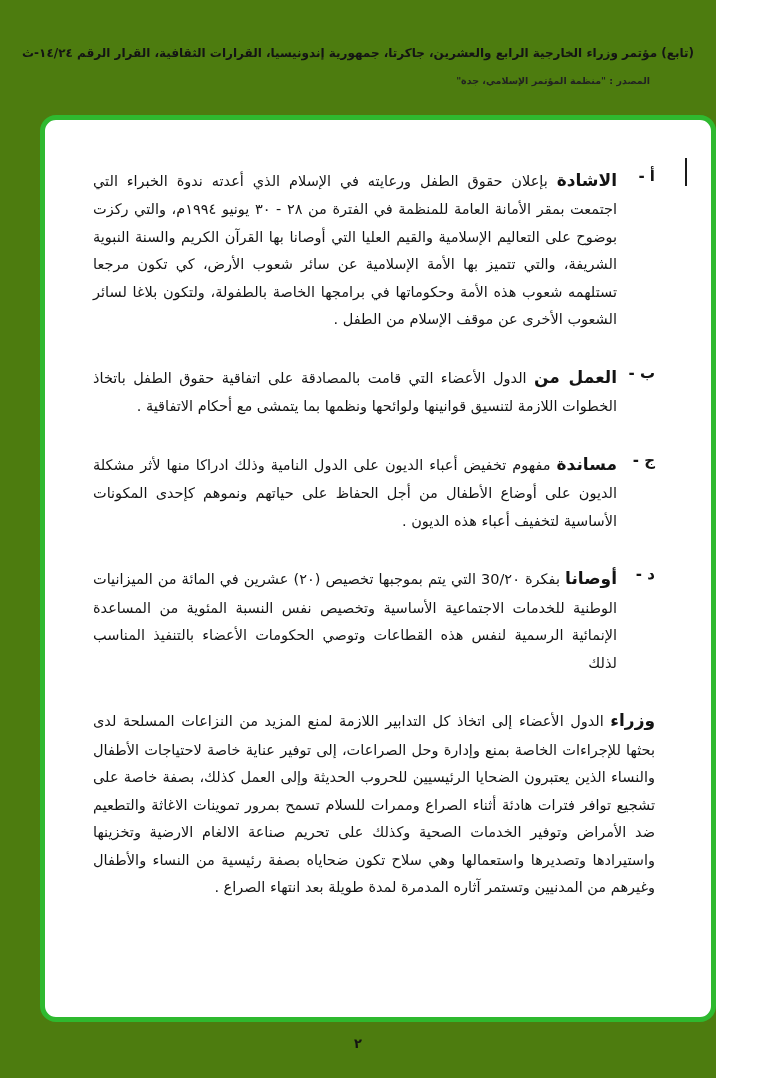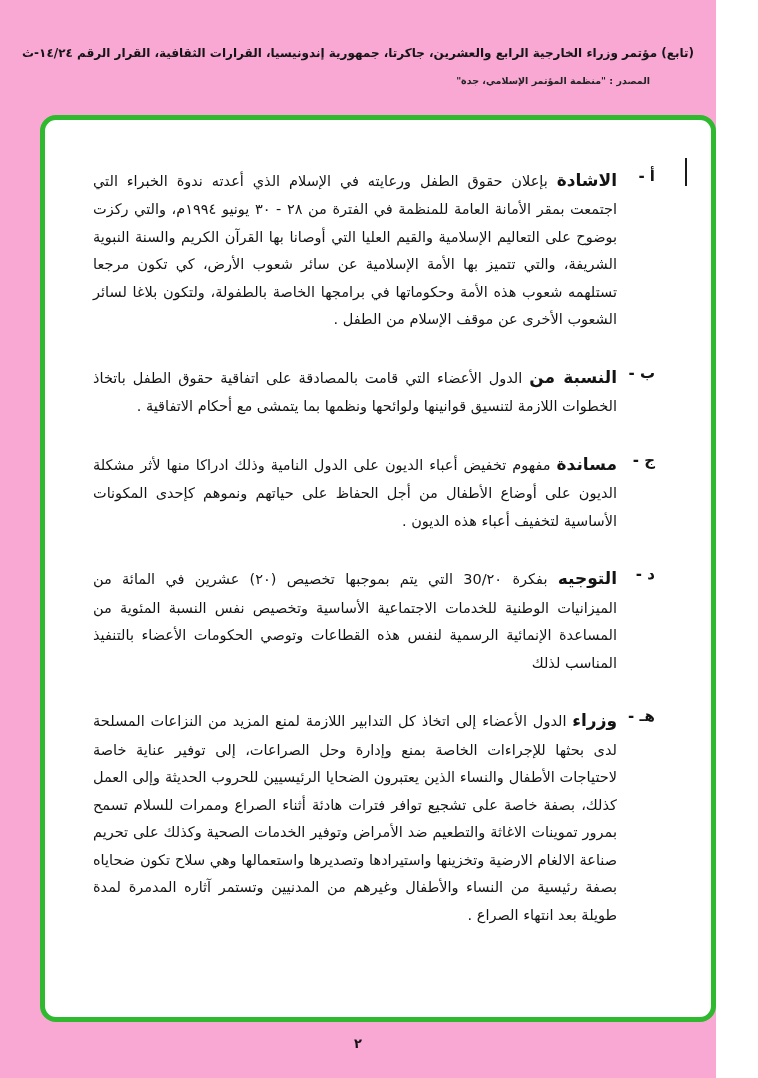--- a/index.html
+++ b/index.html
@@ -6,21 +6,21 @@
   html, body { margin: 0; padding: 0; }
   body {
     width: 758px; height: 1078px;
     background: #ffffff;
     font-family: "DejaVu Sans", sans-serif;
     color: #141414;
   }
   .page {
     position: relative;
     width: 716px; height: 1078px;
-    background: #f9a8d4;
+    background: #4d7c0f;
     overflow: hidden;
   }
   .header-title {
     position: absolute;
     top: 46px; left: 0; right: 0;
     text-align: center;
     direction: rtl;
     font-weight: 700;
     font-size: 12px;
     white-space: nowrap;
@@ -98,43 +98,42 @@
         <div class="marker">أ -</div>
         <div class="text">
           <span class="lead">الاشادة</span>
           <span class="body">بإعلان حقوق الطفل ورعايته في الإسلام الذي أعدته  ندوة الخبراء  التي اجتمعت بمقر الأمانة العامة للمنظمة في الفترة من ٢٨ - ٣٠ يونيو ١٩٩٤م، والتي ركزت بوضوح على التعاليم الإسلامية والقيم العليا التي أوصانا بها القرآن الكريم والسنة النبوية الشريفة، والتي تتميز بها الأمة الإسلامية عن سائر شعوب الأرض، كي تكون مرجعا تستلهمه شعوب هذه الأمة وحكوماتها في برامجها الخاصة بالطفولة، ولتكون بلاغا لسائر الشعوب الأخرى عن موقف الإسلام من الطفل .</span>
         </div>
       </div>
 
       <div class="item">
         <div class="marker">ب -</div>
         <div class="text">
-          <span class="lead">النسبة من</span>
+          <span class="lead">العمل من</span>
           <span class="body">الدول الأعضاء التي قامت بالمصادقة على اتفاقية حقوق الطفل باتخاذ الخطوات اللازمة لتنسيق قوانينها ولوائحها ونظمها بما يتمشى مع أحكام الاتفاقية .</span>
         </div>
       </div>
 
       <div class="item">
         <div class="marker">ج -</div>
         <div class="text">
           <span class="lead">مساندة</span>
           <span class="body">مفهوم تخفيض أعباء الديون على الدول النامية وذلك ادراكا منها لأثر مشكلة الديون على أوضاع الأطفال من أجل الحفاظ على حياتهم ونموهم كإحدى المكونات الأساسية لتخفيف أعباء هذه الديون .</span>
         </div>
       </div>
 
       <div class="item">
         <div class="marker">د -</div>
         <div class="text">
-          <span class="lead">التوجيه</span>
+          <span class="lead">أوصانا</span>
           <span class="body">بفكرة 30/٢٠ التي يتم بموجبها تخصيص (٢٠) عشرين في المائة من الميزانيات الوطنية للخدمات الاجتماعية الأساسية وتخصيص نفس النسبة المئوية من المساعدة الإنمائية الرسمية لنفس هذه القطاعات وتوصي الحكومات الأعضاء بالتنفيذ المناسب لذلك</span>
         </div>
       </div>
 
       <div class="item">
-        <div class="marker">هـ -</div>
         <div class="text">
           <span class="lead">وزراء</span>
           <span class="body">الدول الأعضاء إلى اتخاذ كل التدابير اللازمة لمنع المزيد من النزاعات المسلحة لدى بحثها للإجراءات الخاصة بمنع وإدارة وحل الصراعات، إلى توفير عناية خاصة لاحتياجات الأطفال والنساء الذين يعتبرون الضحايا الرئيسيين للحروب الحديثة وإلى العمل كذلك، بصفة خاصة على تشجيع توافر فترات هادئة أثناء الصراع وممرات للسلام تسمح بمرور تموينات الاغاثة والتطعيم ضد الأمراض وتوفير الخدمات الصحية وكذلك على تحريم صناعة الالغام الارضية وتخزينها واستيرادها وتصديرها واستعمالها وهي سلاح تكون ضحاياه بصفة رئيسية من النساء والأطفال وغيرهم من المدنيين وتستمر آثاره المدمرة لمدة طويلة بعد انتهاء الصراع .</span>
         </div>
       </div>
 
     </div>
   </div>
 
   <div class="page-number">٢</div>

